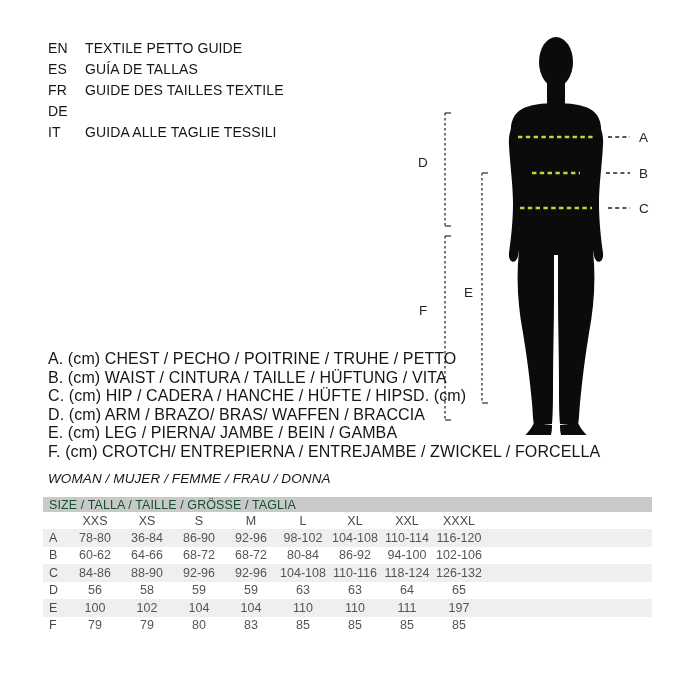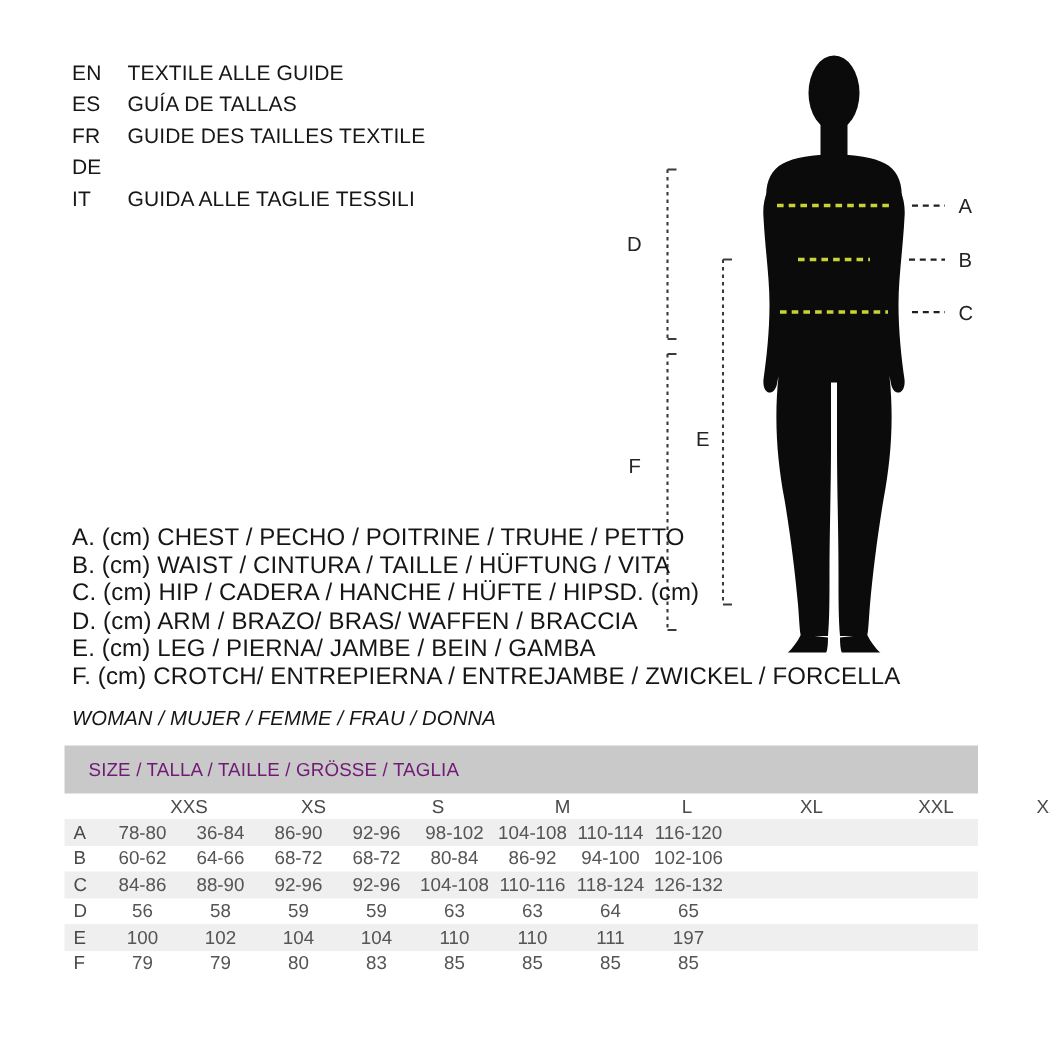--- a/index.html
+++ b/index.html
@@ -17,45 +17,45 @@
   .lang-list{position:absolute;left:48px;top:37px;}
   .lang-row{display:flex;height:21px;align-items:center;font-size:14px;letter-spacing:.1px;}
   .lang-code{width:37px;flex:0 0 37px;}
   
   .legend{position:absolute;left:48px;top:350px;}
   .legend-line{height:18.5px;display:flex;align-items:center;font-size:16px;letter-spacing:.1px;}
   
   .category{position:absolute;left:48px;top:471px;font-size:13.5px;letter-spacing:.1px;font-style:italic;}
   
   .sizetable{position:absolute;left:43px;top:497px;width:609px;font-size:12.5px;color:var(--table-text);}
-  .banner{height:32px;background:var(--banner-bg);color:#701a75;display:flex;align-items:center;
-          padding-left:16px;box-sizing:border-box;font-size:12.5px;letter-spacing:.1px;}
+  .banner{height:15px;background:var(--banner-bg);color:#14532d;display:flex;align-items:center;
+          padding-left:6px;box-sizing:border-box;font-size:12.5px;letter-spacing:.1px;}
   .thead,.trow{display:grid;grid-template-columns:26px repeat(8,52px);align-items:center;}
-  .thead{height:17px;color:#4a4a4a;gap:31px;}
+  .thead{height:17px;color:#4a4a4a;}
   .trow{height:17.5px;}
   .trow.striped{background:var(--stripe-bg);}
   .cell{white-space:nowrap;}
   .cell.val,.cell.col-head{text-align:center;}
   .cell.label{padding-left:6px;color:#4a4a4a;}
   
   .figure{position:absolute;left:400px;top:25px;width:290px;height:410px;}
   .figure svg{display:block;width:290px;height:410px;}
   .fig-label{font-family:"Liberation Sans",sans-serif;font-size:13.5px;fill:#242424;}
   .vdots{stroke:#3a3a3a;stroke-width:1.4;stroke-dasharray:2.4 2.6;fill:none;}
   .tick{stroke:#3a3a3a;stroke-width:1.3;fill:none;}
   .bdash{stroke:#1f1f1f;stroke-width:1.5;stroke-dasharray:4 3.2;fill:none;}
   .ydash{stroke-width:2.4;stroke-dasharray:4.4 3.4;fill:none;}
 </style>
 </head>
 <body>
 
 <div class="lang-list">
     <div class="lang-row">
       <span class="lang-code">EN</span>
-      <span class="lang-title">TEXTILE ALLE GUIDE</span>
+      <span class="lang-title">TEXTILE PETTO GUIDE</span>
     </div>
     <div class="lang-row">
       <span class="lang-code">ES</span>
       <span class="lang-title">GUÍA DE TALLAS</span>
     </div>
     <div class="lang-row">
       <span class="lang-code">FR</span>
       <span class="lang-title">GUIDE DES TAILLES TEXTILE</span>
     </div>
     <div class="lang-row">

